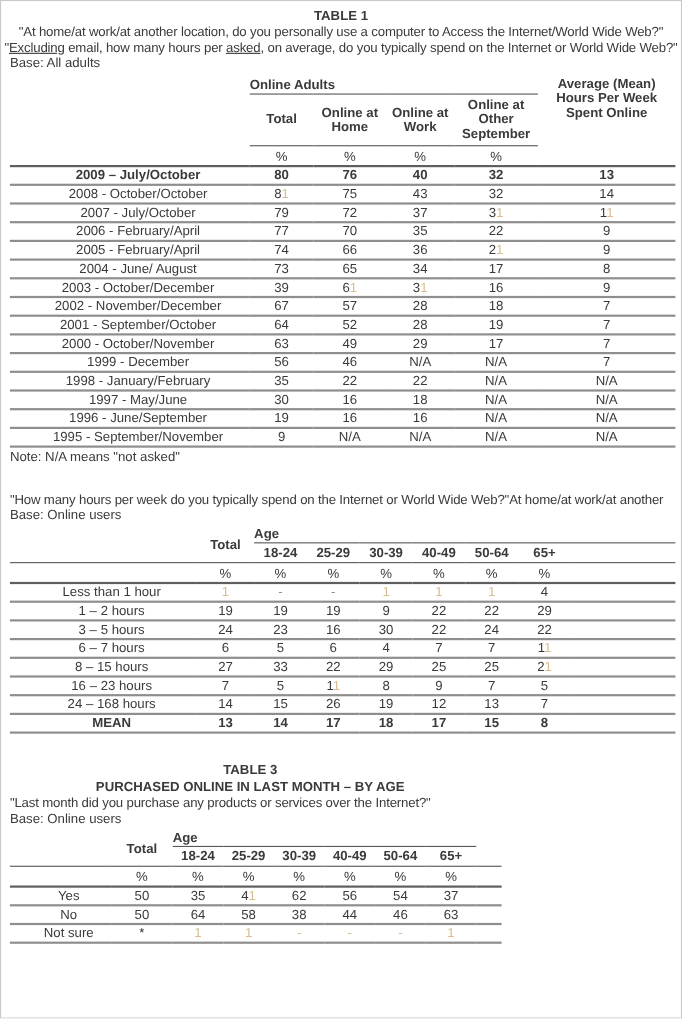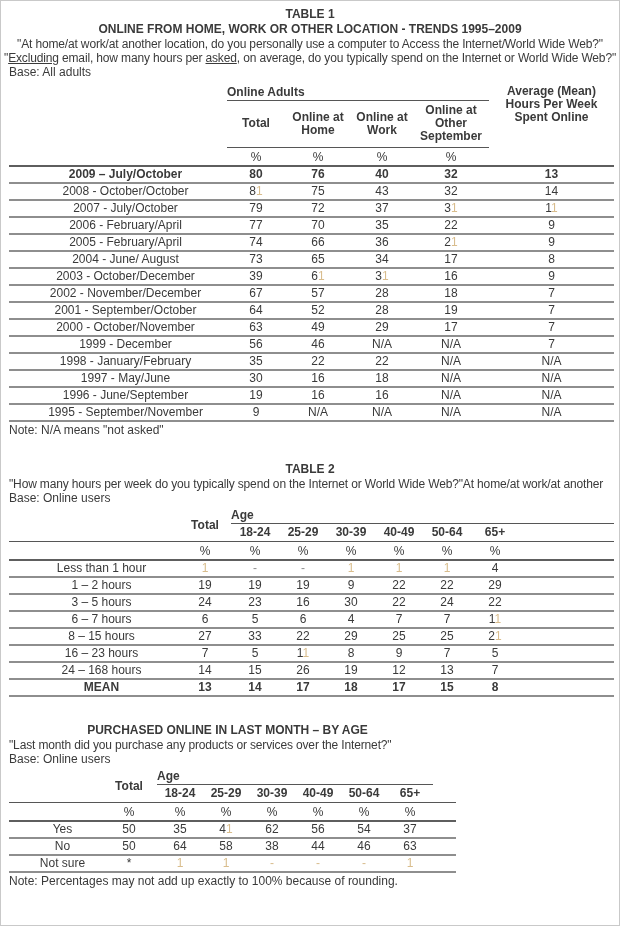--- a/index.html
+++ b/index.html
@@ -43,21 +43,20 @@
   .sec2{margin-top:24px;}
   .sec3{margin-top:26px;}
   .sec3-head{width:447px;text-align:center;}
 </style>
 </head>
 <body>
 
 <div class="page">
 
   <div class="hdr center bold">TABLE 1</div>
-  <div class="hdr center bold">ONLINE FROM HOME, WORK OR OTHER LOCATION - TRENDS 1995–2009</div>
   <div class="quote center">"At home/at work/at another location, do you personally use a computer to Access the Internet/World Wide Web?"</div>
   <div class="quote center"><span>"</span><span class="ul">Excluding</span><span> email, how many hours per </span><span class="ul">asked</span><span>, on average, do you typically spend on the Internet or World Wide Web?"</span></div>
   <div class="base">Base: All adults</div>
 
   <table class="t t1">
     <colgroup>
       <col style="width:218px">
         <col style="width:58px">
         <col style="width:66px">
       <col style="width:62px">
@@ -205,21 +204,20 @@
           <td><span>N/A</span></td>
           <td><span>N/A</span></td>
           <td><span>N/A</span></td>
           <td><span>N/A</span></td>
         </tr>
       </tbody>
   </table>
   <div class="note">Note: N/A means "not asked"</div>
 
   <div class="sec2">
-    <div class="hdr center bold">TABLE 2</div>
     <div class="quote" style="padding-left:5px">"How many hours per week do you typically spend on the Internet or World Wide Web?"At home/at work/at another</div>
     <div class="base">Base: Online users</div>
 
     <table class="t t2">
       <colgroup>
         <col style="width:170px">
           <col style="width:52px">
         <col style="width:48px">
           <col style="width:48px">
           <col style="width:48px">
@@ -344,20 +342,21 @@
             <td><span>15</span></td>
             <td><span>8</span></td>
             <td></td>
           </tr>
         </tbody>
     </table>
   </div>
 
   <div class="sec3">
     <div class="sec3-head">
+      <div class="hdr bold">TABLE 3</div>
       <div class="hdr bold">PURCHASED ONLINE IN LAST MONTH – BY AGE</div>
     </div>
     <div class="quote" style="padding-left:5px">"Last month did you purchase any products or services over the Internet?"</div>
     <div class="base">Base: Online users</div>
 
     <table class="t t3">
       <colgroup>
         <col style="width:92px">
           <col style="width:56px">
         <col style="width:46px">
@@ -426,16 +425,15 @@
             <td><span class="faded">1</span></td>
             <td><span class="faded">1</span></td>
             <td><span class="faded">-</span></td>
             <td><span class="faded">-</span></td>
             <td><span class="faded">-</span></td>
             <td><span class="faded">1</span></td>
             <td></td>
           </tr>
         </tbody>
     </table>
-    <div class="note">Note: Percentages may not add up exactly to 100% because of rounding.</div>
   </div>
 
 </div>
 
 </body></html>

